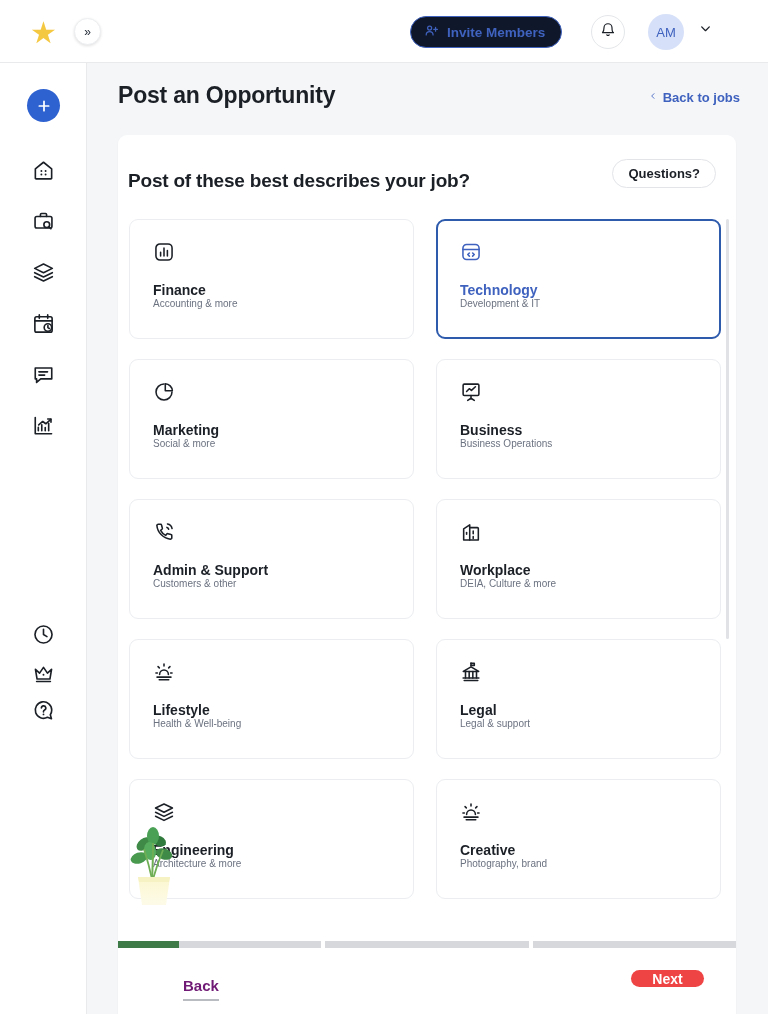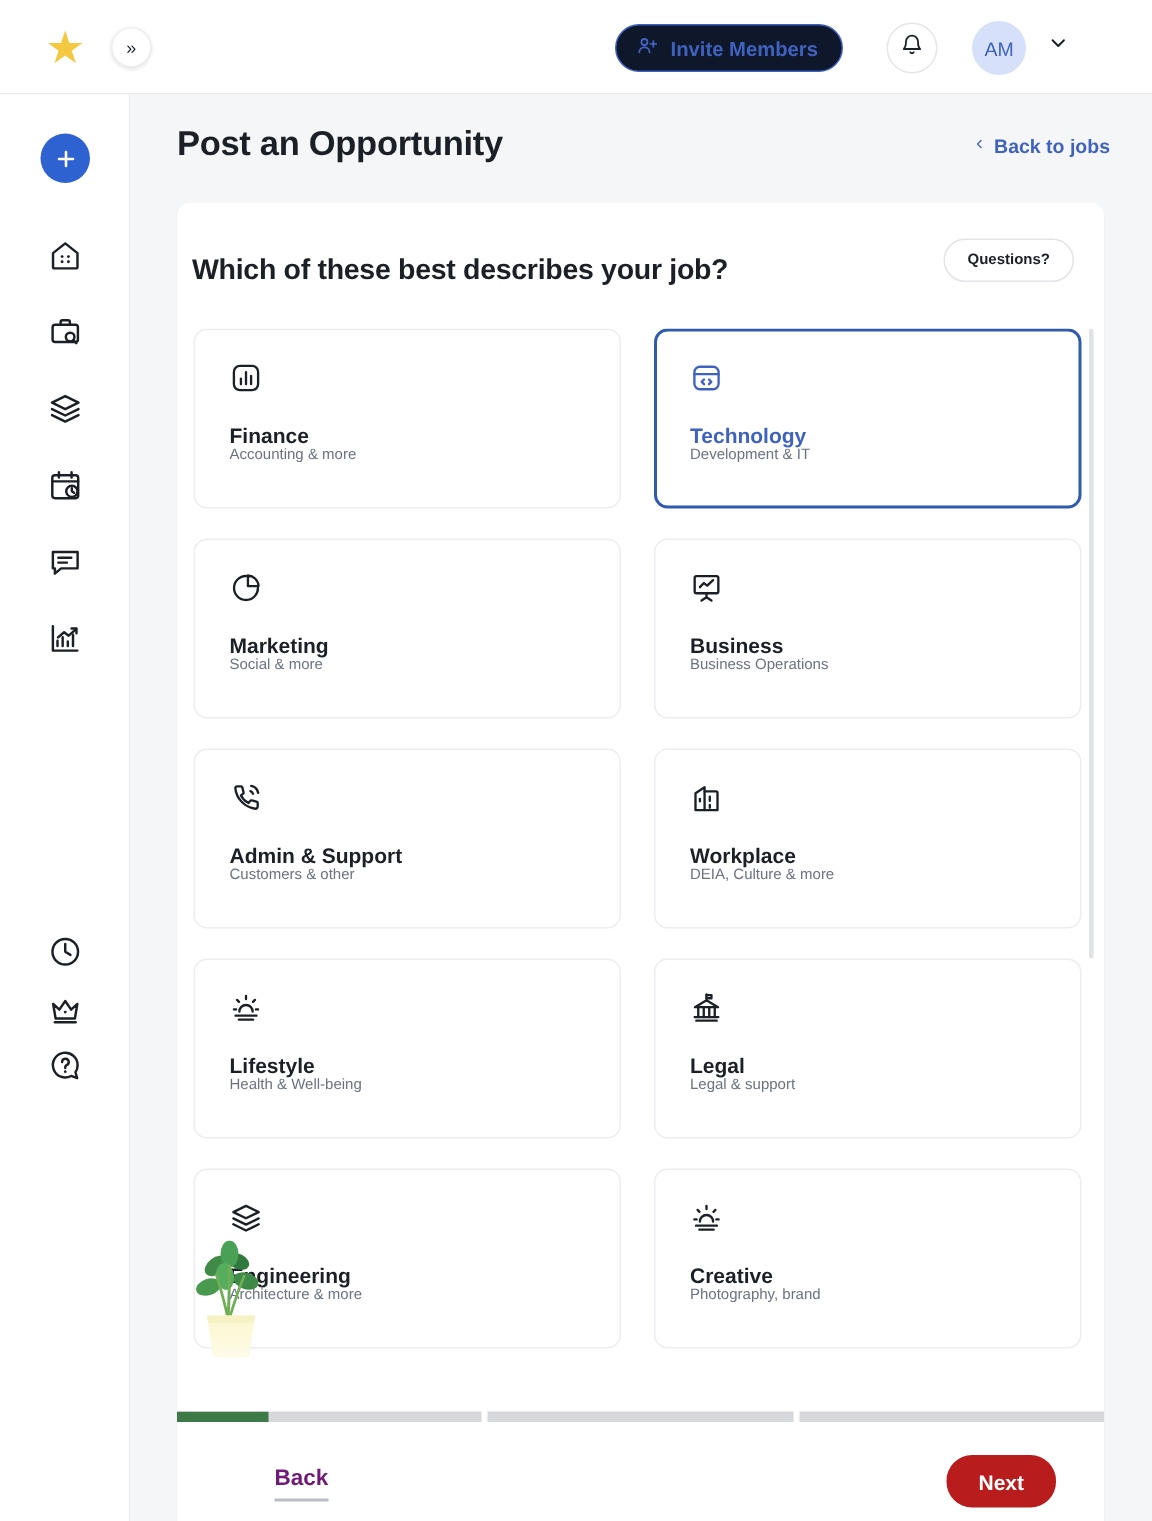--- a/index.html
+++ b/index.html
@@ -94,21 +94,21 @@
     overflow: hidden;
   }
   #panel-question {
     position: absolute; left: 10px; top: 35px;
     font-size: 19px; font-weight: 700; color: #1b1f26; letter-spacing: -0.2px;
   }
   #questions-btn {
     position: absolute; right: 20px; top: 24px;
     height: 29px; padding: 0 15px;
     border: 1px solid #e2e4e8; border-radius: 15px; background: #fff;
-    font-size: 10px; font-weight: 700; color: #1b1f26;
+    font-size: 13px; font-weight: 700; color: #1b1f26;
     display: flex; align-items: center; cursor: pointer;
   }
 
   
   #cards-scroll {
     position: absolute; left: 0; top: 84px; width: 618px; height: 720px;
     overflow: hidden;
   }
   #cards-grid {
     position: absolute; left: 11px; top: 0;
@@ -156,22 +156,22 @@
     position: absolute; left: 0; bottom: 0; width: 618px; height: 97px;
     background: #fff;
   }
   #back-btn {
     position: absolute; left: 65px; top: 29px;
     font-size: 15px; font-weight: 700; color: #701a75;
     padding-bottom: 5px; border-bottom: 2px solid #b9bcc1; cursor: pointer;
   }
   #next-btn {
     position: absolute; right: 32px; top: 22px;
-    width: 73px; height: 35px; border-radius: 17px;
-    background: #b91c1c; color: #fff;
+    width: 73px; height: 17px; border-radius: 17px;
+    background: #ef4444; color: #fff;
     font-size: 14px; font-weight: 700;
     display: flex; align-items: center; justify-content: center;
     border: none; cursor: pointer; font-family: inherit;
   }
 </style>
 </head>
 <body>
 
 <div id="topbar">
   <div id="logo-star">★</div>
@@ -302,21 +302,21 @@
     <span class="chev">
       <svg width="8" height="12" viewBox="0 0 24 24" fill="none" stroke="#3f62bf" stroke-width="2.6" stroke-linecap="round" stroke-linejoin="round">
           <path d="M15 5l-7 7 7 7"></path>
         </svg>
     </span>
     <span>Back to jobs</span>
   </div>
 
   <div id="panel">
 
-    <div id="panel-question">Which of these best describes your job?</div>
+    <div id="panel-question">Post of these best describes your job?</div>
 
     <div id="questions-btn">
       <span>Questions?</span>
     </div>
 
     <div id="cards-scroll">
       <div id="cards-grid">
           <div class="cat-card">
             <span class="cat-icon"><svg viewBox="0 0 24 24" fill="none" stroke="currentColor" stroke-width="1.7" stroke-linecap="round" stroke-linejoin="round">
                 <rect x="3.2" y="3.2" width="17.6" height="17.6" rx="4.4"></rect>

